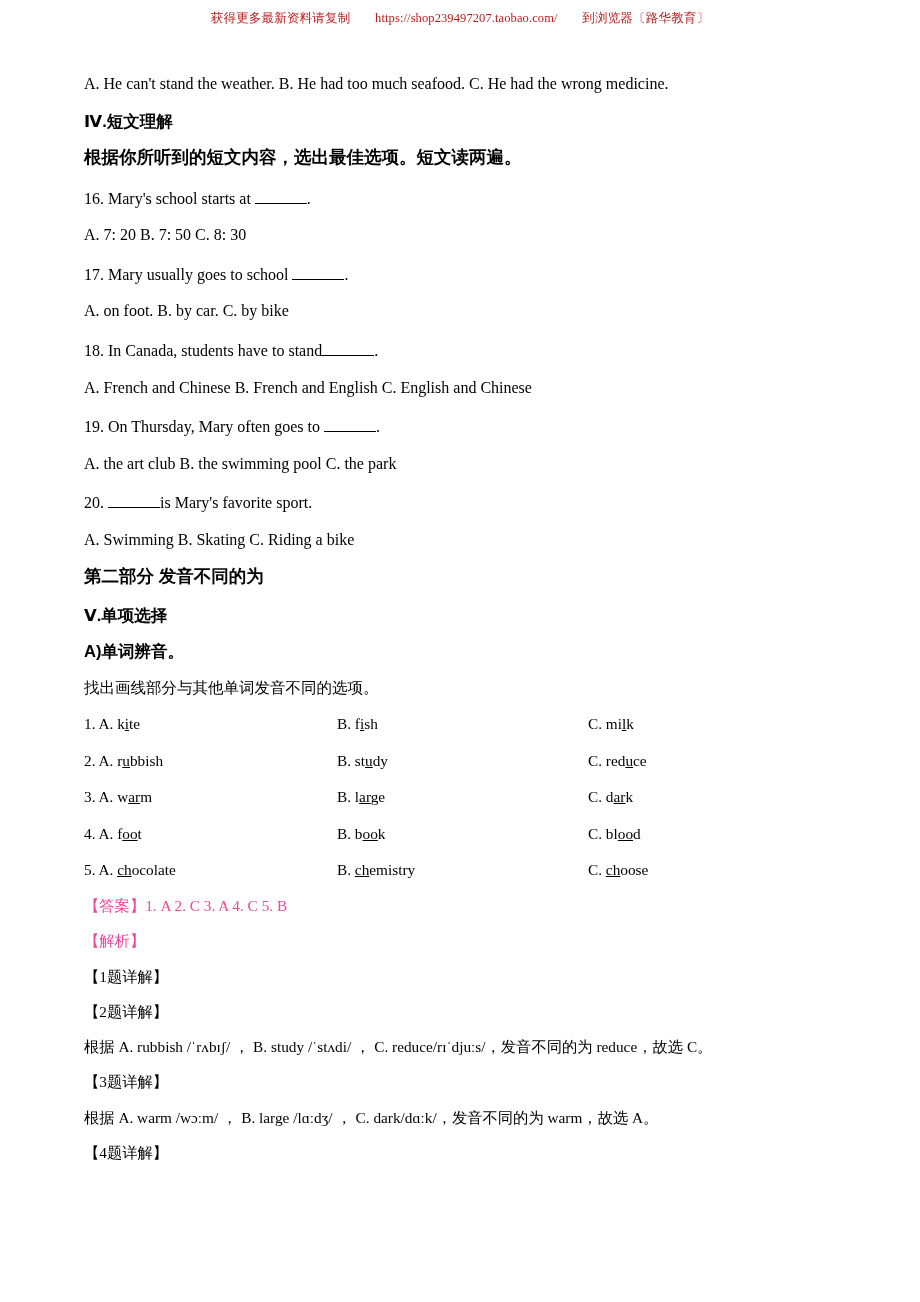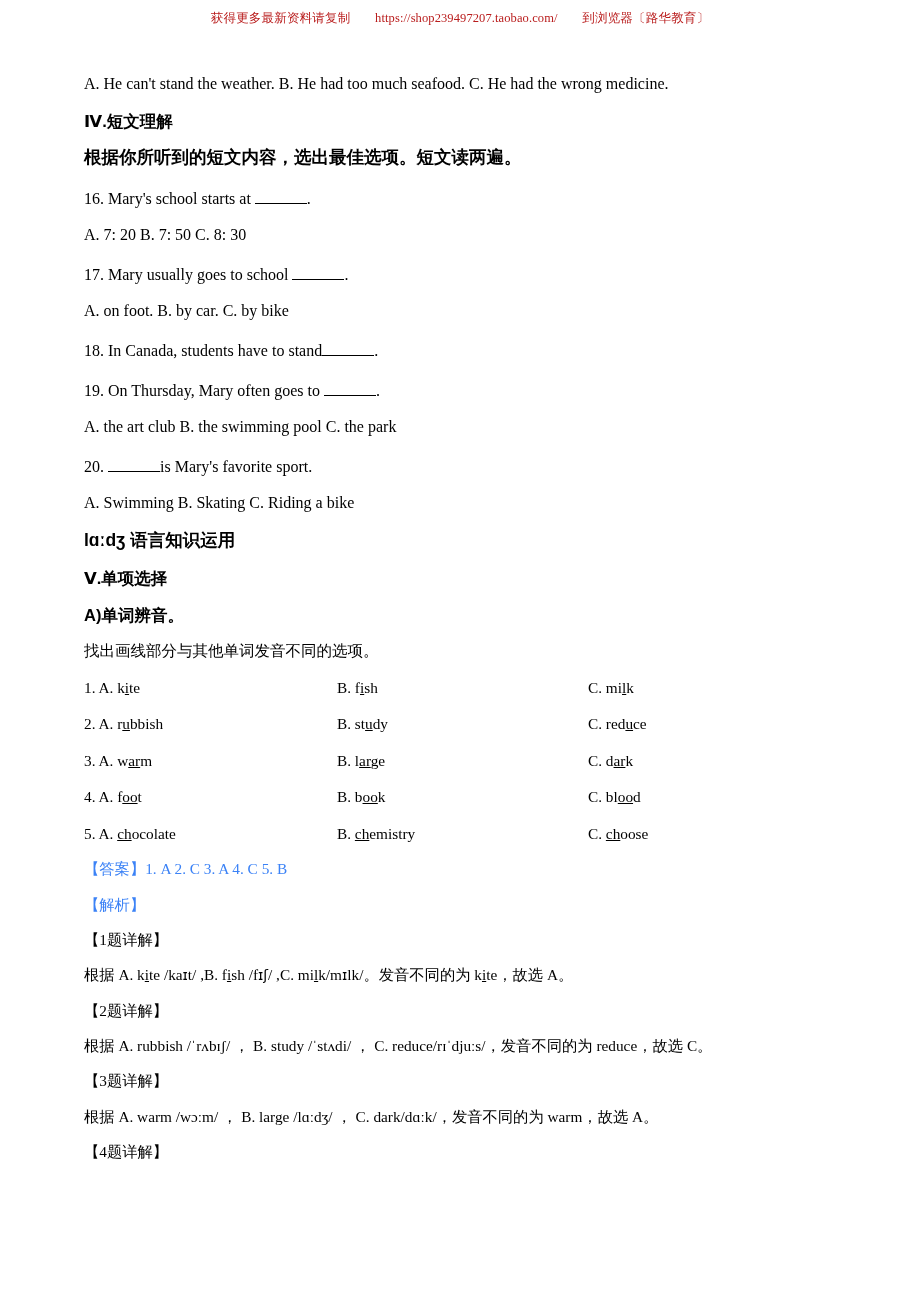--- a/index.html
+++ b/index.html
@@ -82,21 +82,21 @@
     white-space: nowrap;
   }
   .zh-brack {
     font-family: "Liberation Serif", "DejaVu Serif", serif;
     font-size: 15.3px;
     line-height: 1.0;
     margin: 0 0 20px 0;
     white-space: nowrap;
   }
 
-  .blue { color: #3b82f6; }
+  .blue { color: #ec4899; }
 
   
   .optrow {
     position: relative;
     height: 16px;
     font-size: 15.3px;
     margin: 0 0 20.5px 0;
     white-space: nowrap;
   }
   .optrow .col-a { position: absolute; left: 0px;  top: 0; text-align: center; }
@@ -150,35 +150,36 @@
       <span>17.</span>
       <span>Mary usually goes to school</span>
       <span class="blank w1"></span><span>.</span>
     </p>
     <p class="line qline">A. on foot.      B. by car.      C. by bike</p>
 
     <p class="line qline">
       <span>18.</span>
       <span>In Canada, students have to stand</span><span class="blank w1"></span><span>.</span>
     </p>
+    <p class="line qline">A. French and Chinese      B. French and English      C. English and Chinese</p>
 
     <p class="line qline">
       <span>19.</span>
       <span>On Thursday, Mary often goes to</span>
       <span class="blank w1"></span><span>.</span>
     </p>
     <p class="line qline">A. the art club      B. the swimming pool      C. the park</p>
 
     <p class="line qline">
       <span>20.</span>
       <span class="blank w2"></span><span>is Mary's favorite sport.</span>
     </p>
     <p class="line qline">A. Swimming      B. Skating      C. Riding a bike</p>
 
-    <p class="zh-head-lg">lɑːdʒ   语言知识运用</p>
+    <p class="zh-head-lg">第二部分   发音不同的为</p>
 
     <p class="zh-head">Ⅴ.单项选择</p>
 
     <p class="zh-head">A)单词辨音。</p>
 
     <p class="zh-plain">找出画线部分与其他单词发音不同的选项。</p>
 
     <div class="optrow">
       <span class="col-a"><span>1.</span>
         <span>A.</span>
@@ -230,21 +231,20 @@
     </div>
 
     <p class="zh-brack blue">
       <span>【答案】</span><span>1. A     2. C     3. A     4. C     5. B</span>
     </p>
 
     <p class="zh-brack blue">【解析】</p>
 
     <p class="zh-brack">【1题详解】</p>
 
-    <p class="zh-brack"><span>根据 A. k</span><u class="ul">i</u><span>te /ka</span><span class="ipa">ɪ</span><span>t/ ,B. f</span><u class="ul">i</u><span>sh /f</span><span class="ipa">ɪʃ</span><span>/ ,C. mi</span><u class="ul">l</u><span>k/m</span><span class="ipa">ɪ</span><span>lk/。发音不同的为 k</span><u class="ul">i</u><span>te，故选 A。</span></p>
 
     <p class="zh-brack">【2题详解】</p>
     <p class="zh-brack">根据 A. rubbish /ˈrʌbɪʃ/ ， B. study /ˈstʌdi/ ， C. reduce/rɪˈdjuːs/，发音不同的为 reduce，故选 C。</p>
 
     <p class="zh-brack">【3题详解】</p>
     <p class="zh-brack">根据 A. warm     /wɔːm/ ， B. large /lɑːdʒ/ ， C. dark/dɑːk/，发音不同的为 warm，故选 A。</p>
 
     <p class="zh-brack">【4题详解】</p>
 
   </div>

